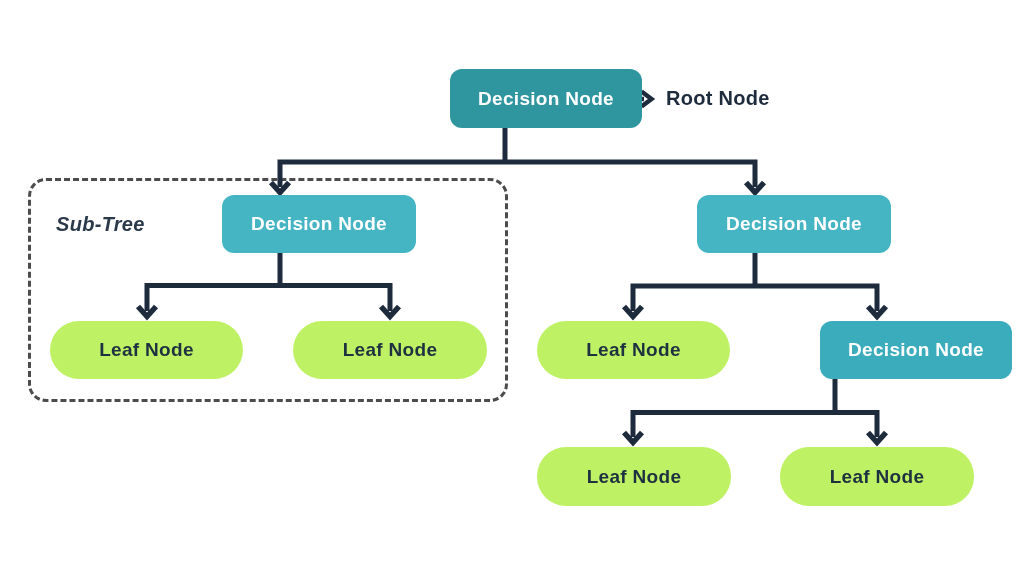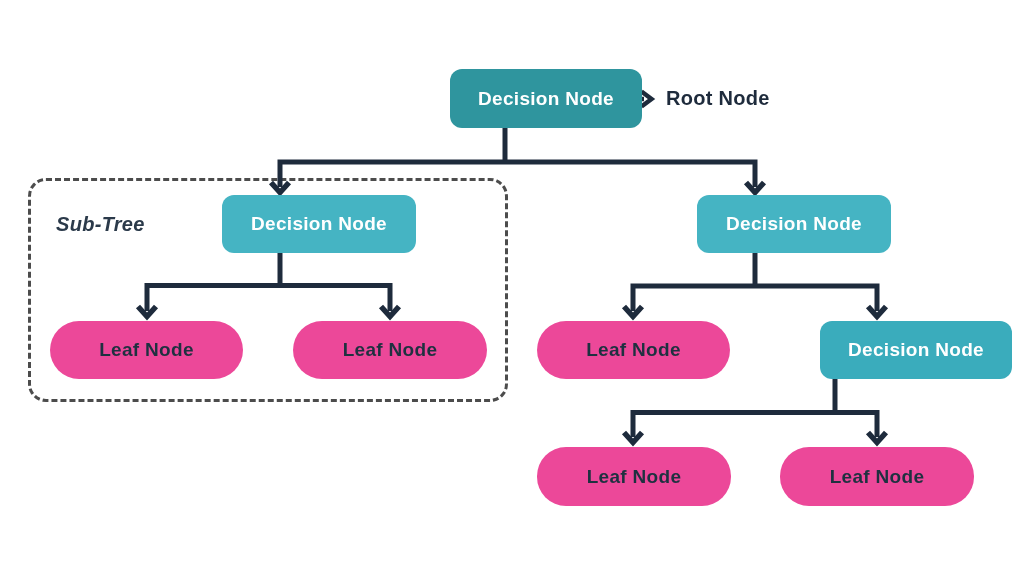--- a/index.html
+++ b/index.html
@@ -46,21 +46,21 @@
   .node.decision {
     border-radius: 12px;
     color: #ffffff;
     margin-left: 39px;
   }
   .node.root-fill        { background: #2f959e; }
   .node.decision-fill    { background: #45b4c3; }
   .node.subdecision-fill { background: #3aacbc; }
   .node.leaf {
     border-radius: 29px;
-    background: #ec4899;
+    background: #bef264;
     color: #1e3140;
   }
   .annotation {
     position: absolute;
     font-size: 20px;
     font-weight: 600;
     letter-spacing: 0.3px;
     color: #1e2b3c;
     z-index: 3;
     white-space: nowrap;

